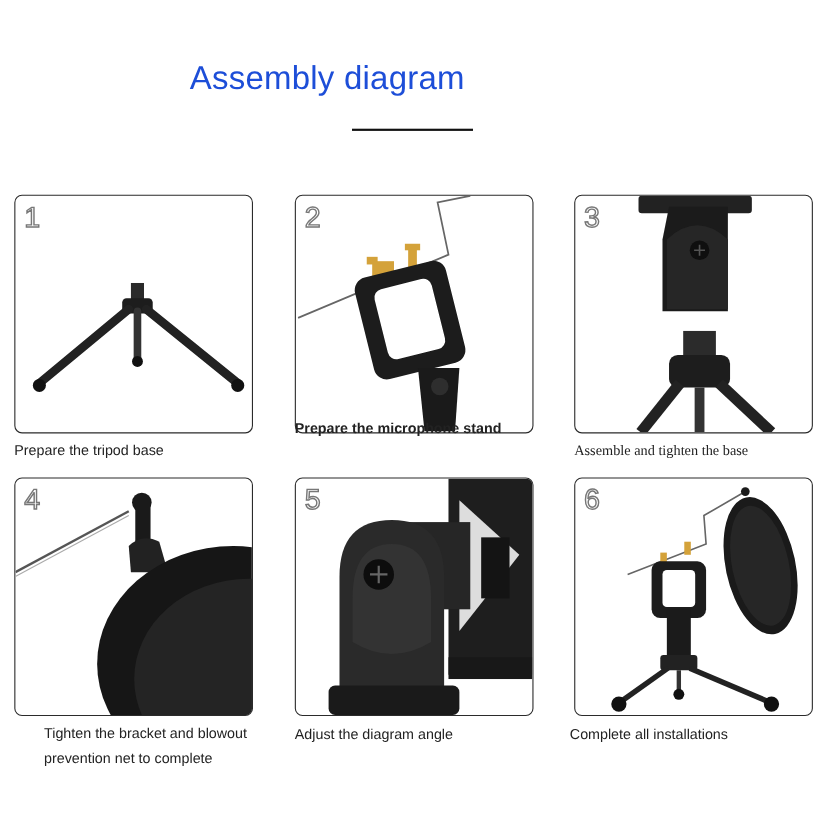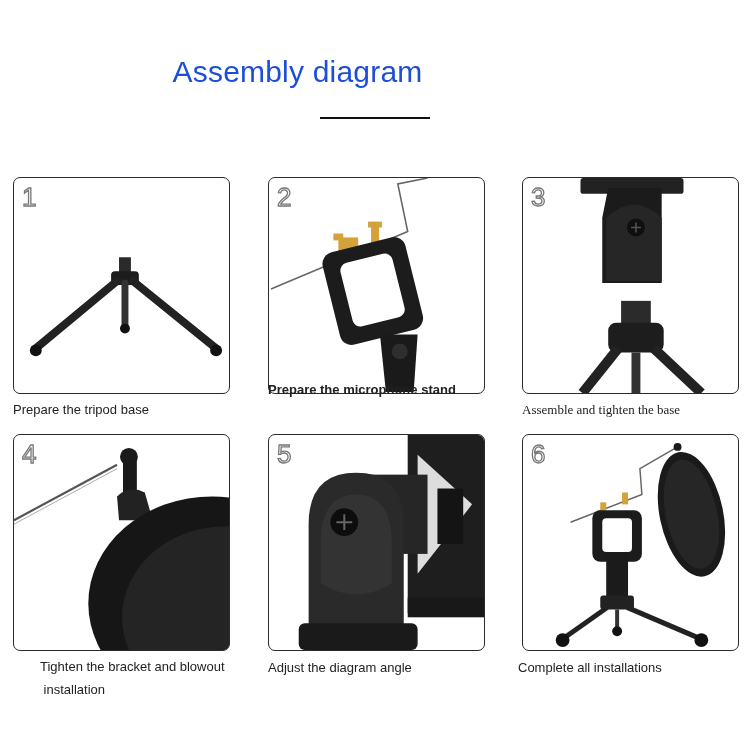--- a/index.html
+++ b/index.html
@@ -76,21 +76,21 @@
     <line x1="0" y1="90" x2="104" y2="34" stroke="#aaa" stroke-width="1"></line>
     <circle cx="116" cy="22" r="9" fill="#1a1a1a"></circle>
     <rect x="110" y="24" width="14" height="42" fill="#1a1a1a"></rect>
     <path d="M104 62 Q116 50 132 58 L140 86 L106 86 Z" fill="#222"></path>
     <ellipse cx="200" cy="170" rx="125" ry="108" fill="#161616"></ellipse>
     <ellipse cx="214" cy="184" rx="105" ry="92" fill="#242424"></ellipse>
   </svg>
 </div>
 <div class="caption" style="left:18px; top:655px; width:230px;margin-left:22px;">
   <div>Tighten the bracket and blowout</div>
-  <div style="white-space:pre;"> installation</div>
+  <div>prevention net to complete</div>
 </div>
 
 <div class="panel" style="left:268px; top:434px;">
   <div class="num">5</div>
   <svg class="art" viewBox="0 0 217 217">
     <path d="M140 0 L217 0 L217 180 L140 180 Z" fill="#1e1e1e"></path>
     <path d="M150 20 L205 70 L150 140 Z" fill="#fff" opacity="0.85"></path>
     <rect x="170" y="54" width="26" height="56" fill="#141414"></rect>
     <rect x="100" y="40" width="60" height="80" fill="#262626"></rect>
     <path d="M40 200 L40 90 Q40 38 88 38 Q136 38 136 90 L136 200 Z" fill="#2a2a2a"></path>

